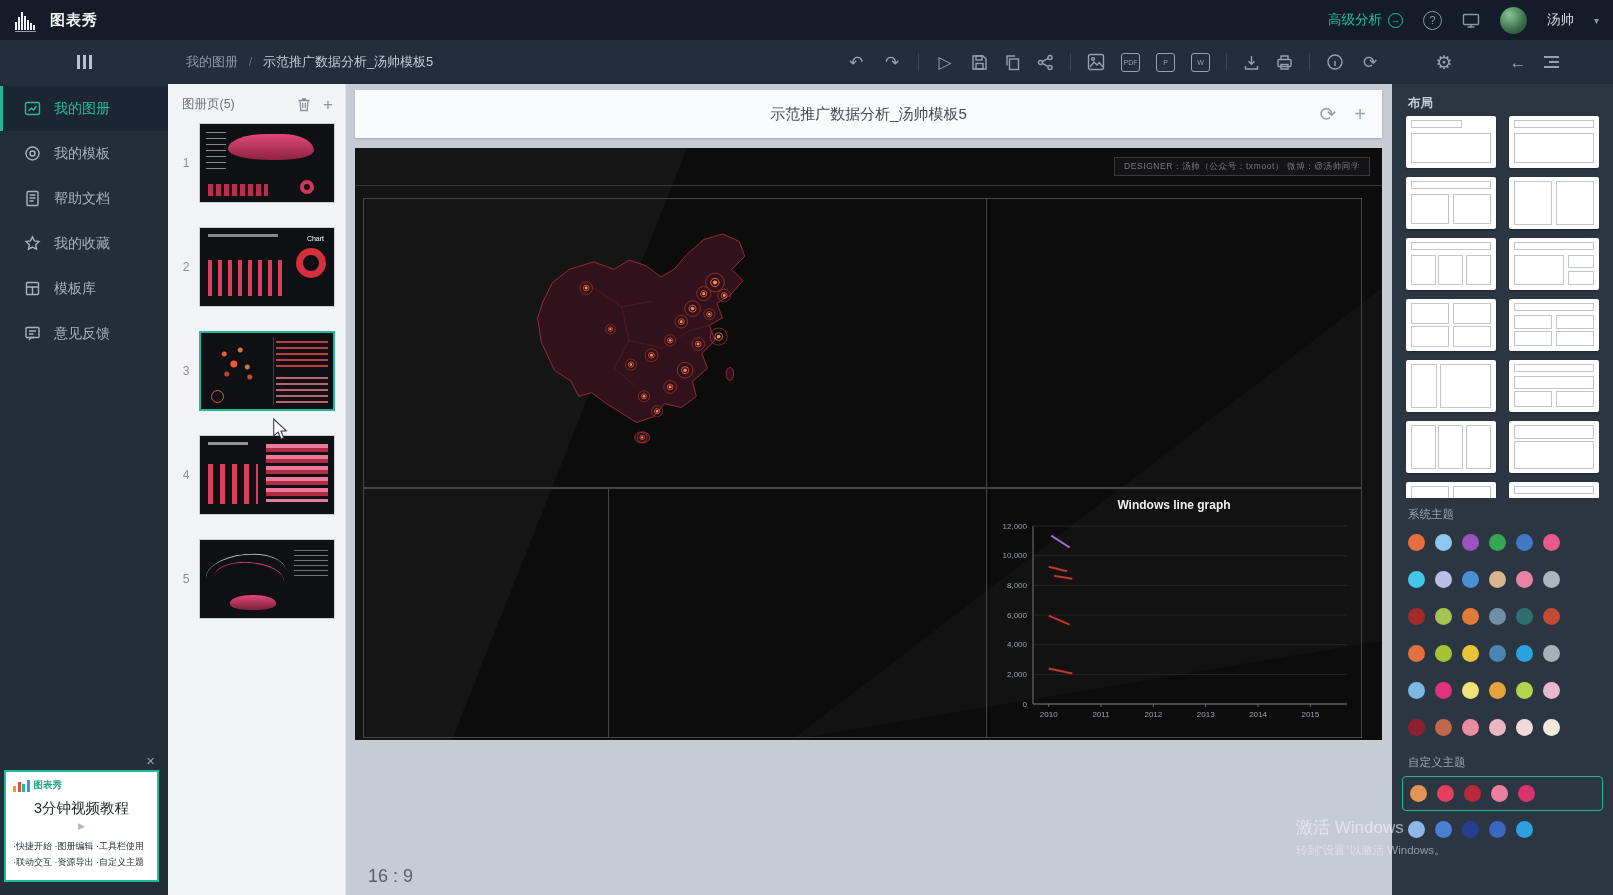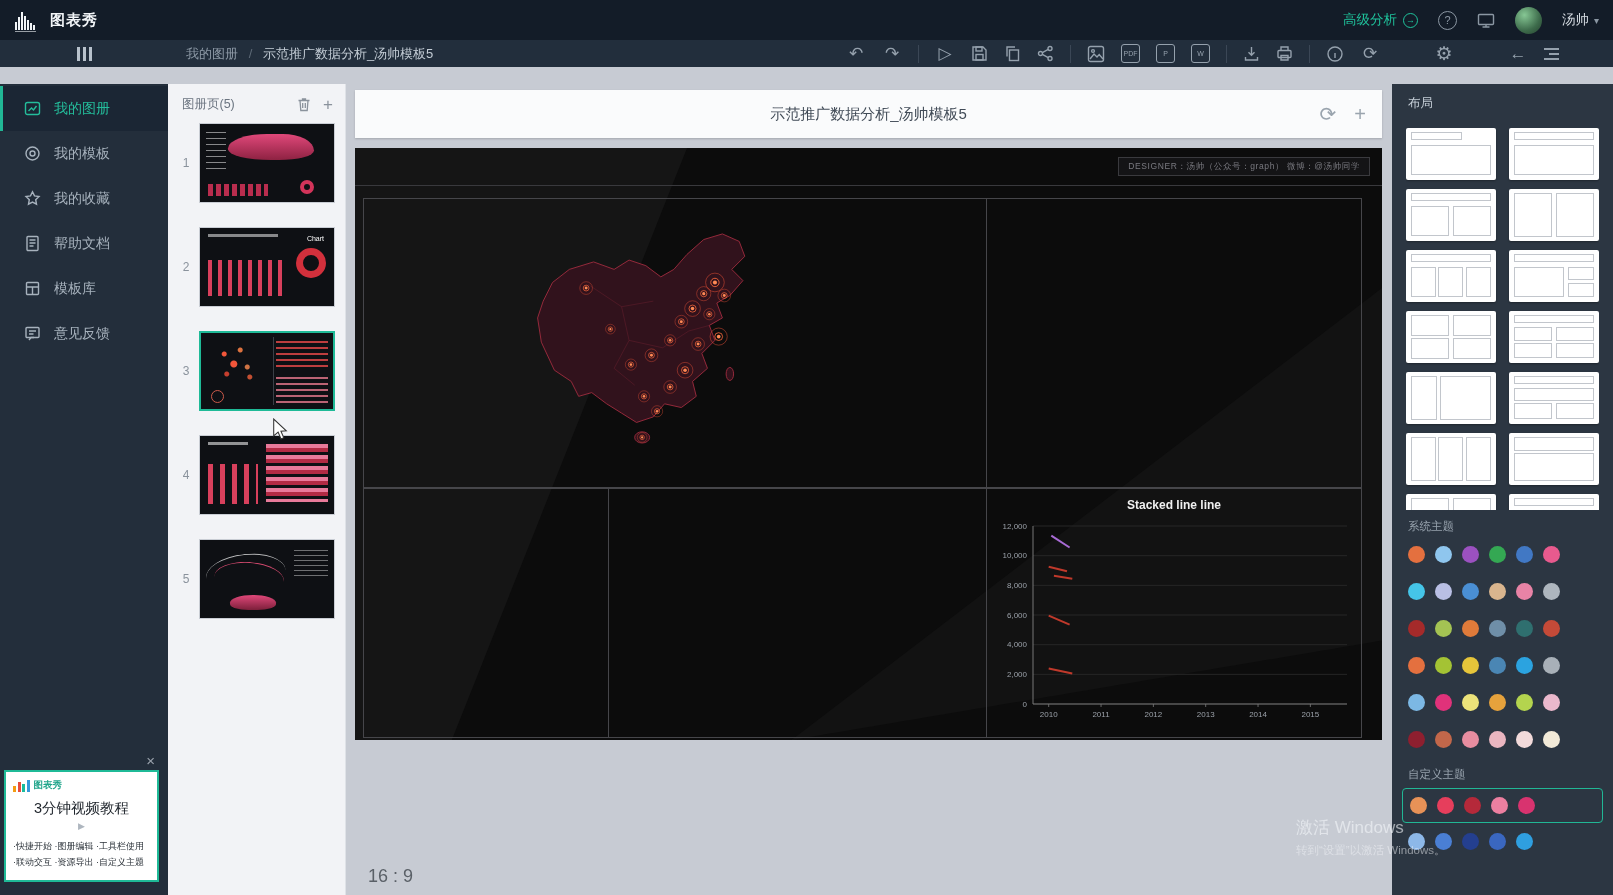--- a/index.html
+++ b/index.html
@@ -14,25 +14,25 @@
   .logo-text { color:#f2f5f8; font-size:15px; font-weight:bold; letter-spacing:1px; padding-bottom:2px; }
   .topbar-right { display:flex; align-items:center; gap:20px; }
   .adv { display:flex; align-items:center; gap:6px; color:#1fc39c; font-size:13.5px; cursor:pointer; }
   .adv-circ { width:15px; height:15px; border:1px solid #1fc39c; border-radius:50%; display:inline-flex;
               align-items:center; justify-content:center; font-size:9px; color:#1fc39c; }
   .circle-icon { width:19px; height:19px; border:1.5px solid #8b97a3; border-radius:50%; color:#8b97a3;
                  display:inline-flex; align-items:center; justify-content:center; font-size:11px; cursor:pointer; }
   .svg-btn { display:inline-flex; align-items:center; cursor:pointer; }
   .avatar { width:27px; height:27px; border-radius:50%;
             background:radial-gradient(circle at 35% 30%, #86c794, #3d6b4b 60%, #24402e); cursor:pointer; }
-  .user { display:flex; align-items:center; gap:5px; color:#d7dde3; font-size:13.5px; cursor:pointer; }
+  .user { display:flex; align-items:center; gap:20px; color:#d7dde3; font-size:13.5px; cursor:pointer; }
   .user .caret { color:#8b97a3; font-size:10px; }
 
   
-  .toolbar { position:absolute; top:40px; left:0; width:100%; height:27px; background:#222e3c;
+  .toolbar { position:absolute; top:40px; left:0; width:100%; height:44px; background:#222e3c;
              display:flex; align-items:center; z-index:4; }
   .tb-cols { width:168px; flex-shrink:0; display:flex; justify-content:center; gap:3px; cursor:pointer; }
   .tb-cols i { width:3px; height:14px; background:#b8c2cc; display:block; }
   .breadcrumb { margin-left:18px; font-size:13px; color:#8d99a6; white-space:nowrap; }
   .breadcrumb .sep { margin:0 7px; color:#5d6a77; }
   .breadcrumb .cur { color:#c4cdd6; }
   .tb-icons { display:flex; align-items:center; gap:16px; margin-left:auto; padding-right:54px; }
   .gi { color:#95a1ad; font-size:17px; width:20px; text-align:center; cursor:pointer; line-height:1; }
   .gi.big { font-size:19px; }
   .si { display:inline-flex; align-items:center; justify-content:center; cursor:pointer; }
@@ -128,21 +128,21 @@
   .p-b1 { left:8px; top:340px; width:246px; height:250px; }
   .p-b2 { left:253px; top:340px; width:379px; height:250px; }
   .p-b3 { left:631px; top:340px; width:376px; height:250px; }
   .china { position:absolute; left:168px; top:24px; width:280px; height:244px; }
   .chart-title { text-align:center; color:#f0f0f0; font-size:12px; font-weight:bold; margin-top:9px; }
   .slg { display:block; width:374px; height:222px; }
   .ratio { position:absolute; left:22px; bottom:8px; color:#5a6067; font-size:18px; cursor:pointer; }
 
   
   .rightpanel { width:221px; flex-shrink:0; background:#2c3642; overflow:hidden; }
-  .rp-head { padding:11px 16px 16px; font-size:12.5px; color:#c6cfd8; }
+  .rp-head { padding:11px 16px 4px; font-size:12.5px; color:#c6cfd8;font-weight:bold; }
   .layout-grid { margin:0 14px; height:382px; overflow:hidden; display:grid;
                  grid-template-columns:1fr 1fr; gap:9px 13px; align-content:start; }
   .layout-box { background:#fff; border-radius:2px; position:relative; height:52px;
                 box-shadow:0 1px 2px rgba(0,0,0,.3); cursor:pointer; }
   .layout-box i { position:absolute; border:1px solid #c2c6cc; display:block; }
   .rp-theme-head { display:flex; align-items:center; justify-content:space-between;
                    padding:13px 14px 4px 16px; color:#c6cfd8; font-size:12.5px; }
   .rp-sub { padding:9px 16px 2px; color:#97a2ad; font-size:11.5px; }
   .palette-row { display:flex; gap:10px; padding:10px 16px; cursor:pointer; }
   .palette-row .dot { width:17px; height:17px; border-radius:50%; flex-shrink:0; }
@@ -300,30 +300,30 @@
       </div>
       <div class="side-item">
         <svg width="17" height="17" viewBox="0 0 17 17">
             <circle cx="8.5" cy="8.5" r="6.5"></circle>
             <circle cx="8.5" cy="8.5" r="2.5"></circle>
           </svg>
         <span>我的模板</span>
       </div>
       <div class="side-item">
         <svg width="17" height="17" viewBox="0 0 17 17">
-            <path d="M8.5 1.8l2 4.1 4.5.6-3.3 3.2.8 4.5-4-2.1-4 2.1.8-4.5L2 6.5l4.5-.6z"></path>
-          </svg>
-        <span>我的收藏</span>
-      </div>
-      <div class="side-item">
-        <svg width="17" height="17" viewBox="0 0 17 17">
             <rect x="3" y="1.5" width="11" height="14" rx="1"></rect>
             <path d="M5.5 5h6M5.5 8h6M5.5 11h4"></path>
           </svg>
         <span>帮助文档</span>
+      </div>
+      <div class="side-item">
+        <svg width="17" height="17" viewBox="0 0 17 17">
+            <path d="M8.5 1.8l2 4.1 4.5.6-3.3 3.2.8 4.5-4-2.1-4 2.1.8-4.5L2 6.5l4.5-.6z"></path>
+          </svg>
+        <span>我的收藏</span>
       </div>
       <div class="side-item">
         <svg width="17" height="17" viewBox="0 0 17 17">
             <rect x="2.5" y="2.5" width="12" height="12" rx="1"></rect>
             <path d="M2.5 7h12M8.5 7v7.5"></path>
           </svg>
         <span>模板库</span>
       </div>
       <div class="side-item">
         <svg width="17" height="17" viewBox="0 0 17 17">
@@ -398,21 +398,21 @@
         <span class="titlebar-icons">
           <span>⟳</span>
           <span>+</span>
         </span>
       </div>
 
       <div class="board">
         <div class="bg-shape s1"></div>
         <div class="bg-shape s2"></div>
         <div class="credit-strip">
-          <span class="credit">DESIGNER：汤帅（公众号：graph）  微博：@汤帅同学</span>
+          <span class="credit">DESIGNER：汤帅（公众号：txmoot）  微博：@汤帅同学</span>
         </div>
 
         <div class="panel p-map">
           <svg class="china" viewBox="0 0 300 250">
             <path d="M12 78 L22 58 L40 44 L66 36 L88 44 L104 34 L122 40 L138 52 L152 44 L166 28 L184 12 L204 6 L222 14 L228 30 L214 44 L226 56 L212 72 L198 80 L204 96 L190 104 L196 120 L182 134 L188 150 L172 164 L176 180 L160 192 L142 188 L130 202 L112 208 L96 198 L80 188 L64 176 L50 180 L42 164 L24 152 L10 122 L6 96 Z" fill="#31121c" stroke="#9c2b3d" stroke-width="1"></path>
             <path d="M60 60 L96 84 L130 78 M96 84 L104 120 L140 128 M140 128 L168 110 L190 104 M104 120 L88 150 L110 168" fill="none" stroke="rgba(156,43,61,.35)" stroke-width=".8"></path>
             <ellipse cx="118" cy="224" rx="8" ry="6" fill="#31121c" stroke="#9c2b3d" stroke-width="1"></ellipse>
             <ellipse cx="212" cy="156" rx="4" ry="7" fill="#31121c" stroke="#9c2b3d" stroke-width="1"></ellipse>
             <g id="map-markers">
                 <circle cx="196" cy="58" r="10.0" fill="none" stroke="#d84a33" stroke-opacity="0.60" stroke-width="1"></circle>
@@ -469,21 +469,21 @@
                 <circle cx="118" cy="224" r="5.2" fill="none" stroke="#d84a33" stroke-opacity="0.42" stroke-width="1"></circle>
                 <circle cx="118" cy="224" r="2.4" fill="none" stroke="#ff6a3d" stroke-opacity="0.66" stroke-width="1"></circle>
                 <circle cx="118" cy="224" r="1.2" fill="#ff8a55"></circle>
               </g>
           </svg>
         </div>
         <div class="panel p-right"></div>
         <div class="panel p-b1"></div>
         <div class="panel p-b2"></div>
         <div class="panel p-b3">
-          <div class="chart-title">Stacked line line</div>
+          <div class="chart-title">Windows line graph</div>
           <svg id="slg-svg" class="slg" viewBox="0 0 374 222">
               <line x1="46" x2="360" y1="14" y2="14" stroke="#262626" stroke-width="1"></line>
               <text x="40" y="16.5" text-anchor="end" fill="#9aa0a8" font-size="8" font-family="Liberation Sans, sans-serif">12,000</text>
               <line x1="46" x2="360" y1="43.66666666666666" y2="43.66666666666666" stroke="#262626" stroke-width="1"></line>
               <text x="40" y="46.16666666666666" text-anchor="end" fill="#9aa0a8" font-size="8" font-family="Liberation Sans, sans-serif">10,000</text>
               <line x1="46" x2="360" y1="73.33333333333334" y2="73.33333333333334" stroke="#262626" stroke-width="1"></line>
               <text x="40" y="75.83333333333334" text-anchor="end" fill="#9aa0a8" font-size="8" font-family="Liberation Sans, sans-serif">8,000</text>
               <line x1="46" x2="360" y1="103" y2="103" stroke="#262626" stroke-width="1"></line>
               <text x="40" y="105.5" text-anchor="end" fill="#9aa0a8" font-size="8" font-family="Liberation Sans, sans-serif">6,000</text>
               <line x1="46" x2="360" y1="132.66666666666669" y2="132.66666666666669" stroke="#262626" stroke-width="1"></line>

